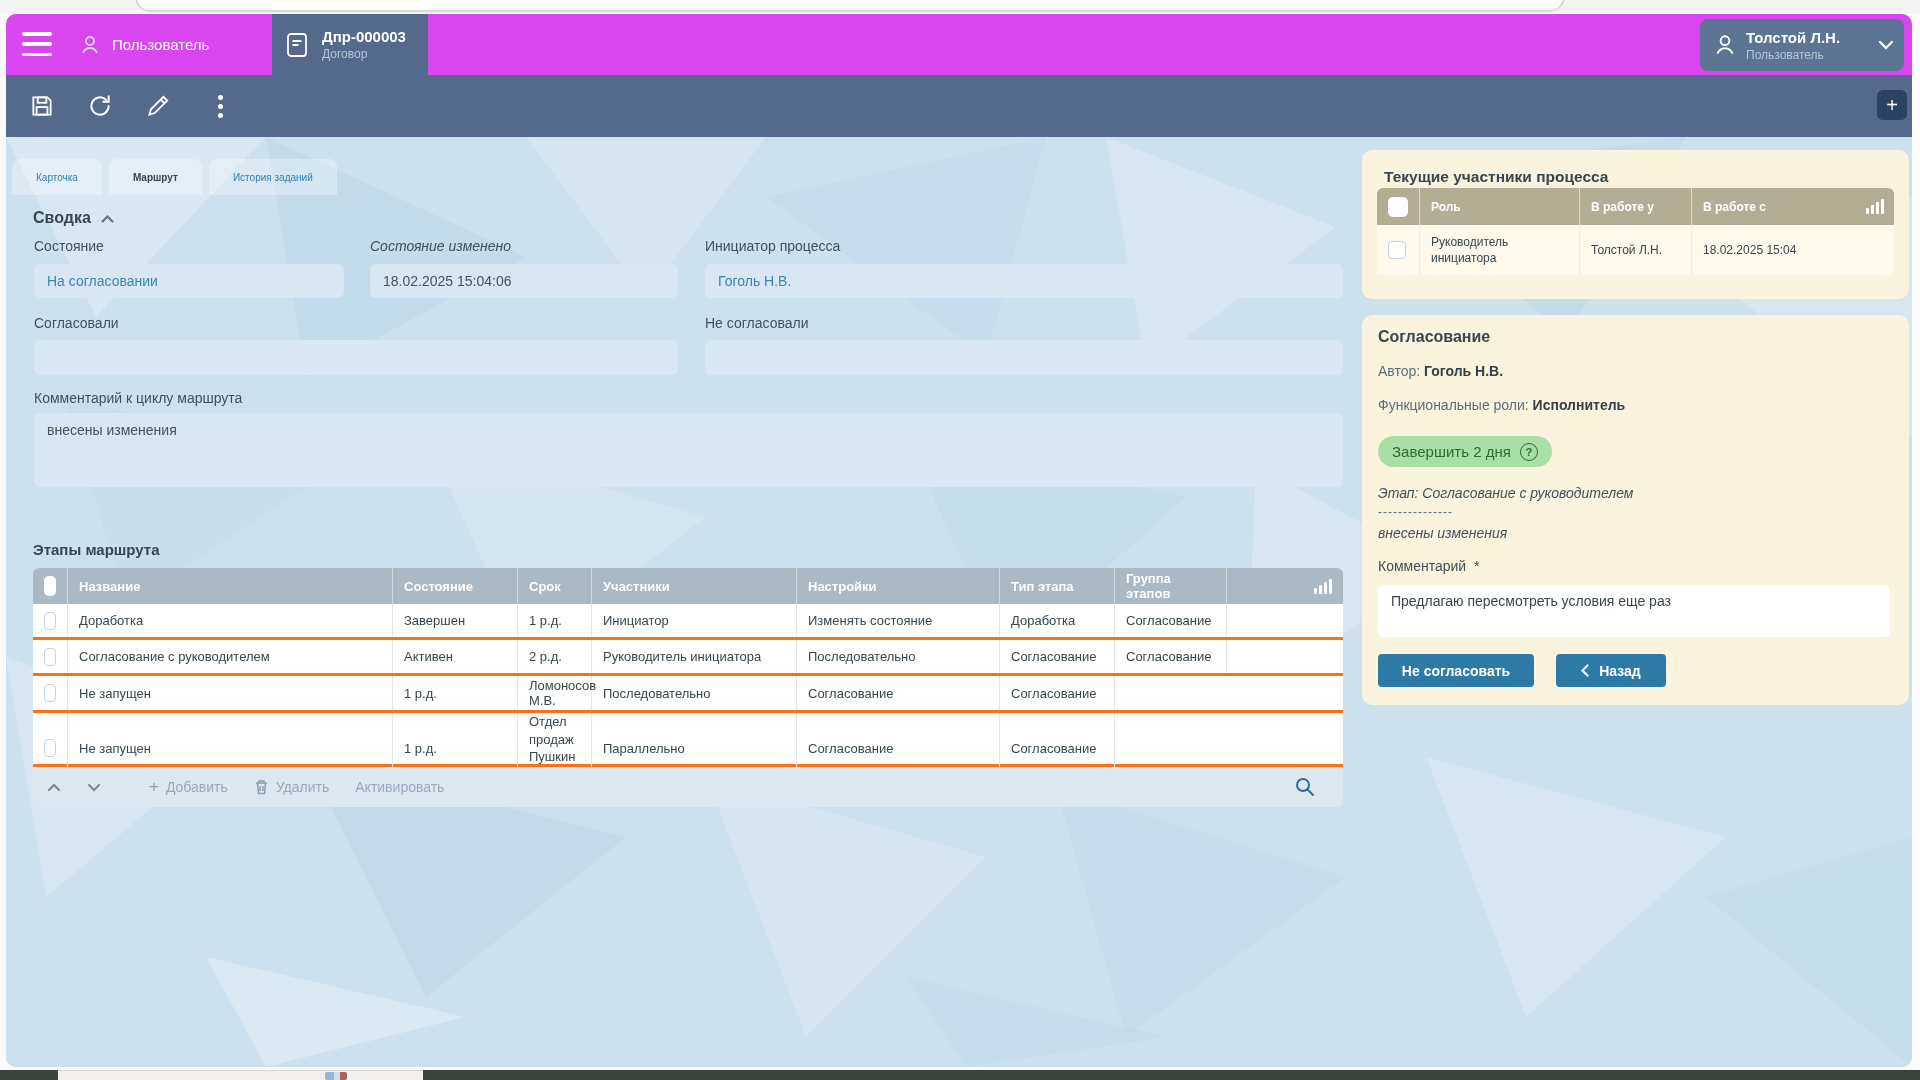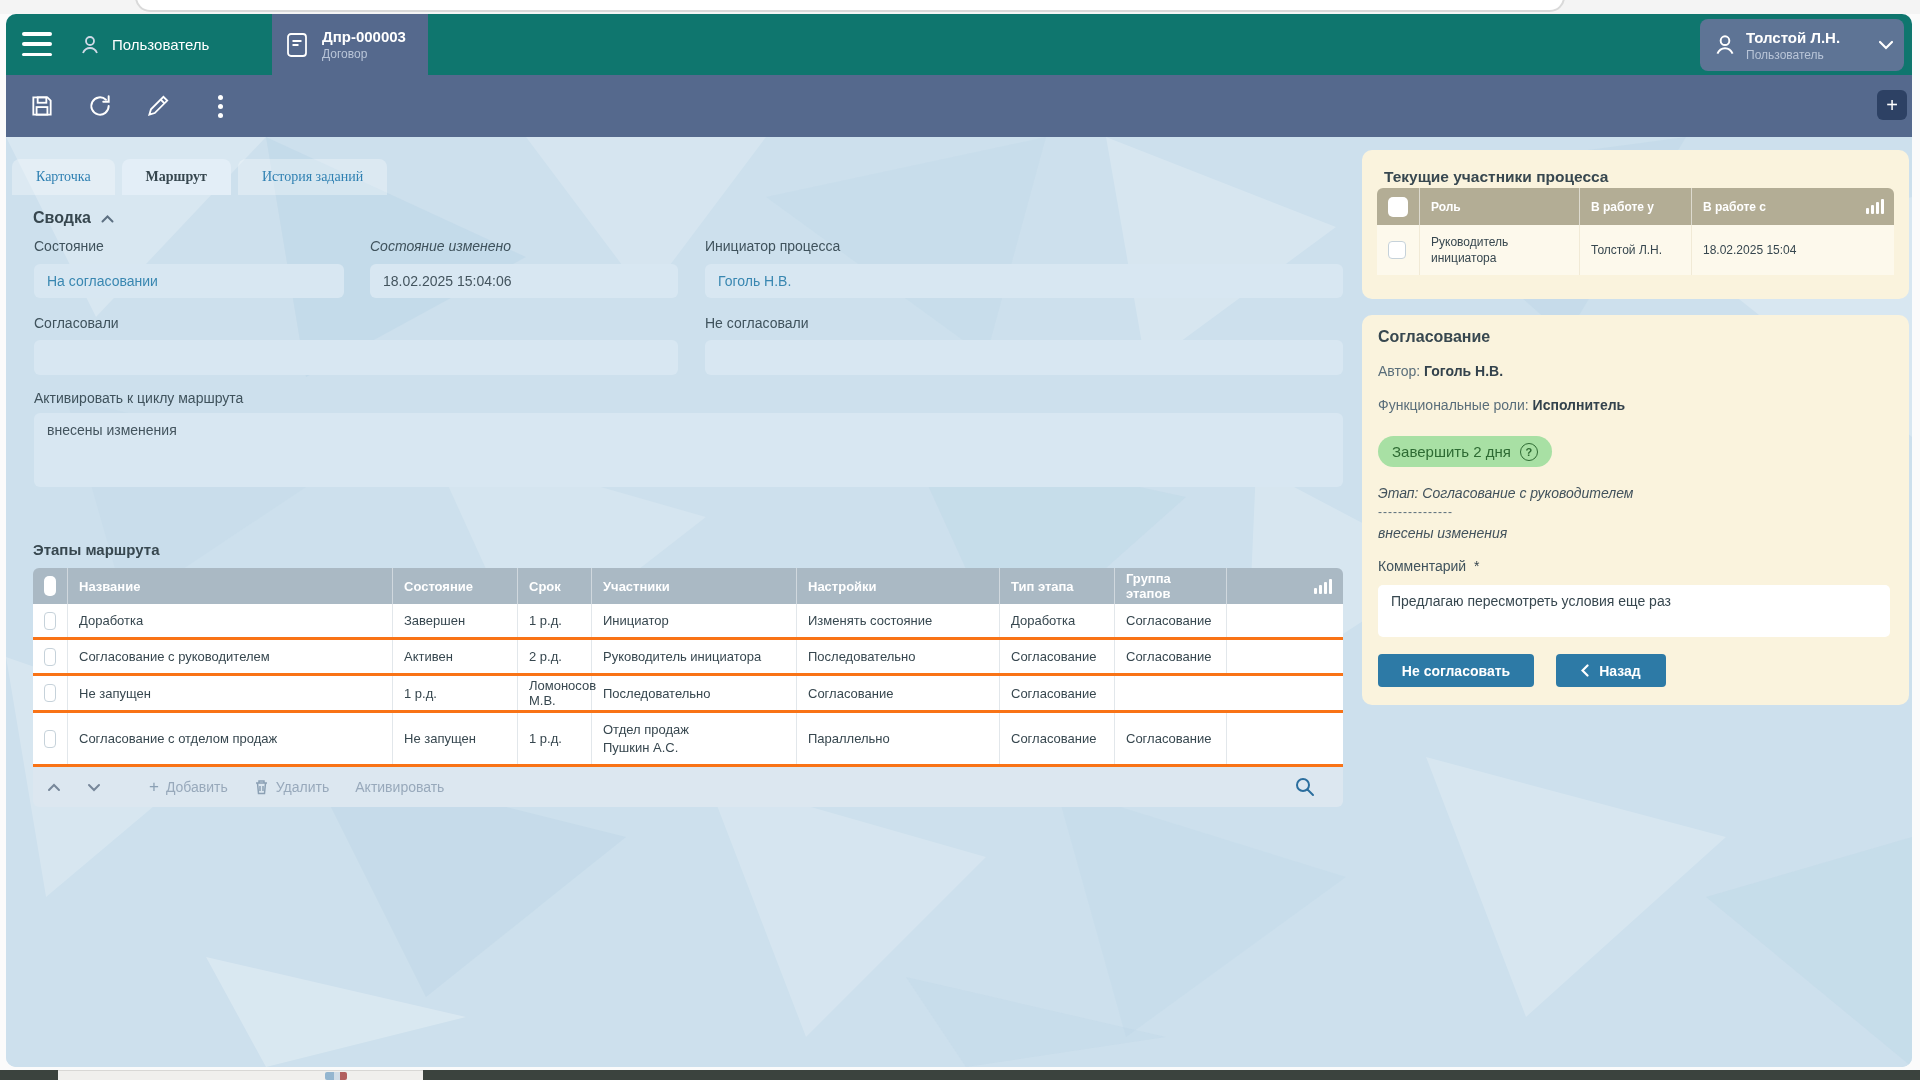--- a/index.html
+++ b/index.html
@@ -6,21 +6,21 @@
   html,body { width:1920px; height:1080px; background:#fff; font-family:"Liberation Sans", sans-serif; overflow:hidden; }
   .screen { position:relative; width:1920px; height:1080px; background:#fbfbfb; }
 
   
   .browser-top { position:absolute; left:0; top:0; width:1920px; height:14px; background:#f4f4f4; overflow:hidden; }
   .omnibox { position:absolute; left:135px; top:-18px; width:1430px; height:30px; background:#ffffff; border:2px solid #d9d9d9; border-radius:15px; }
 
   
   .app { position:absolute; left:6px; top:14px; width:1906px; height:1053px; border-radius:10px; overflow:hidden; background:#cde0ed; }
 
-  .titlebar { position:absolute; left:0; top:0; width:100%; height:61px; background:#0f766e; }
+  .titlebar { position:absolute; left:0; top:0; width:100%; height:61px; background:#d946ef; }
   .hamburger { position:absolute; left:16px; top:18px; width:30px; height:24px; display:flex; flex-direction:column; justify-content:space-between; cursor:pointer; }
   .hamburger span { display:block; height:3.5px; background:#fff; border-radius:2px; }
   .nav-tab-user { position:absolute; left:72px; top:0; height:61px; display:flex; align-items:center; gap:10px; color:#fff; font-size:15px; }
   .doc-tab { position:absolute; left:266px; top:0; width:156px; height:61px; background:#55698d; display:flex; align-items:center; gap:14px; padding-left:14px; }
   .doc-title { color:#fff; font-size:15px; font-weight:bold; line-height:1.25; }
   .doc-sub { color:#b9c5d8; font-size:12px; }
   .user-badge { position:absolute; left:1694px; top:5px; width:204px; height:52px; background:#5e7495; border-radius:8px; display:flex; align-items:center; padding:0 10px 0 12px; gap:8px; }
   .ub-name { color:#fff; font-size:15px; font-weight:bold; line-height:1.3; }
   .ub-role { color:#b9c5d8; font-size:12px; }
 
@@ -28,21 +28,21 @@
   .tb-icon { position:absolute; top:17px; width:28px; height:28px; display:flex; align-items:center; justify-content:center; cursor:pointer; }
   .kebab { display:flex; flex-direction:column; gap:4px; }
   .kebab i { width:5px; height:5px; background:#fff; border-radius:50%; }
   .plus-btn { position:absolute; left:1871px; top:15px; width:30px; height:30px; background:#2d4164; border-radius:6px; color:#fff; font-size:20px; display:flex; align-items:center; justify-content:center; cursor:pointer; }
 
   .content { position:absolute; left:0; top:123px; width:1906px; height:930px; background:#cde0ed; }
   .pattern { position:absolute; left:0; top:0; width:100%; height:100%; pointer-events:none; }
 
   
   .page-tabs { position:absolute; left:6px; top:22px; display:flex; gap:7px; }
-  .ptab { height:36px; padding:0 24px; display:flex; align-items:center; font-size:14px; color:#2f80b2; background:rgba(255,255,255,0.30); border-radius:8px 8px 0 0; cursor:pointer;font-family:Liberation Serif, serif; }
+  .ptab { height:36px; padding:0 24px; display:flex; align-items:center; font-size:10px; color:#2f80b2; background:rgba(255,255,255,0.30); border-radius:8px 8px 0 0; cursor:pointer; }
   .ptab.active { background:#e3eef7; color:#37474f; font-weight:bold; }
 
   .sec-title { position:absolute; font-size:16px; font-weight:bold; color:#37474f; }
   .lbl { position:absolute; font-size:14px; color:#3f525c; }
   .field { position:absolute; background:#d8e7f2; border-radius:6px; display:flex; align-items:center; padding:0 13px; font-size:14px; color:#43545e; }
   .field.link { color:#3987b1; }
   .chev-up { display:inline-block; margin-left:10px; }
 
   
   .stg-table { position:absolute; left:27px; top:431px; width:1310px; font-size:13px; color:#37474f; }
@@ -221,21 +221,21 @@
       <div class="field link" style="left:28px; top:127px; width:310px; height:34px;">На согласовании</div>
       <div class="field" style="left:364px; top:127px; width:308px; height:34px;">18.02.2025 15:04:06</div>
       <div class="field link" style="left:699px; top:127px; width:638px; height:34px;">Гоголь Н.В.</div>
 
       <div class="lbl" style="left:28px; top:178px;">Согласовали</div>
       <div class="lbl" style="left:699px; top:178px;">Не согласовали</div>
 
       <div class="field" style="left:28px; top:203px; width:644px; height:35px;"></div>
       <div class="field" style="left:699px; top:203px; width:638px; height:35px;"></div>
 
-      <div class="lbl" style="left:28px; top:253px;">Активировать к циклу маршрута</div>
+      <div class="lbl" style="left:28px; top:253px;">Комментарий к циклу маршрута</div>
       <div class="field" style="left:28px; top:276px; width:1309px; height:74px; align-items:flex-start; padding-top:9px;">внесены изменения</div>
 
       <div class="sec-title" style="left:27px; top:404px; font-size:15px;">Этапы маршрута</div>
 
       <div class="stg-table">
         <div class="trow head">
           <div class="tcell">
               <span class="cb hd"></span>
             </div>
           <div class="tcell">Название</div>
@@ -293,21 +293,20 @@
           <div class="tcell">Последовательно</div>
           <div class="tcell">Согласование</div>
           <div class="tcell">Согласование</div>
           <div class="tcell"></div>
         </div>
 
         <div class="trow body" style="height:54px">
           <div class="tcell">
               <span class="cb"></span>
             </div>
-          <div class="tcell">Согласование с отделом продаж</div>
           <div class="tcell">Не запущен</div>
           <div class="tcell">1  р.д.</div>
           <div class="tcell pre">Отдел продаж
 Пушкин А.С.</div>
           <div class="tcell">Параллельно</div>
           <div class="tcell">Согласование</div>
           <div class="tcell">Согласование</div>
           <div class="tcell"></div>
         </div>
 

